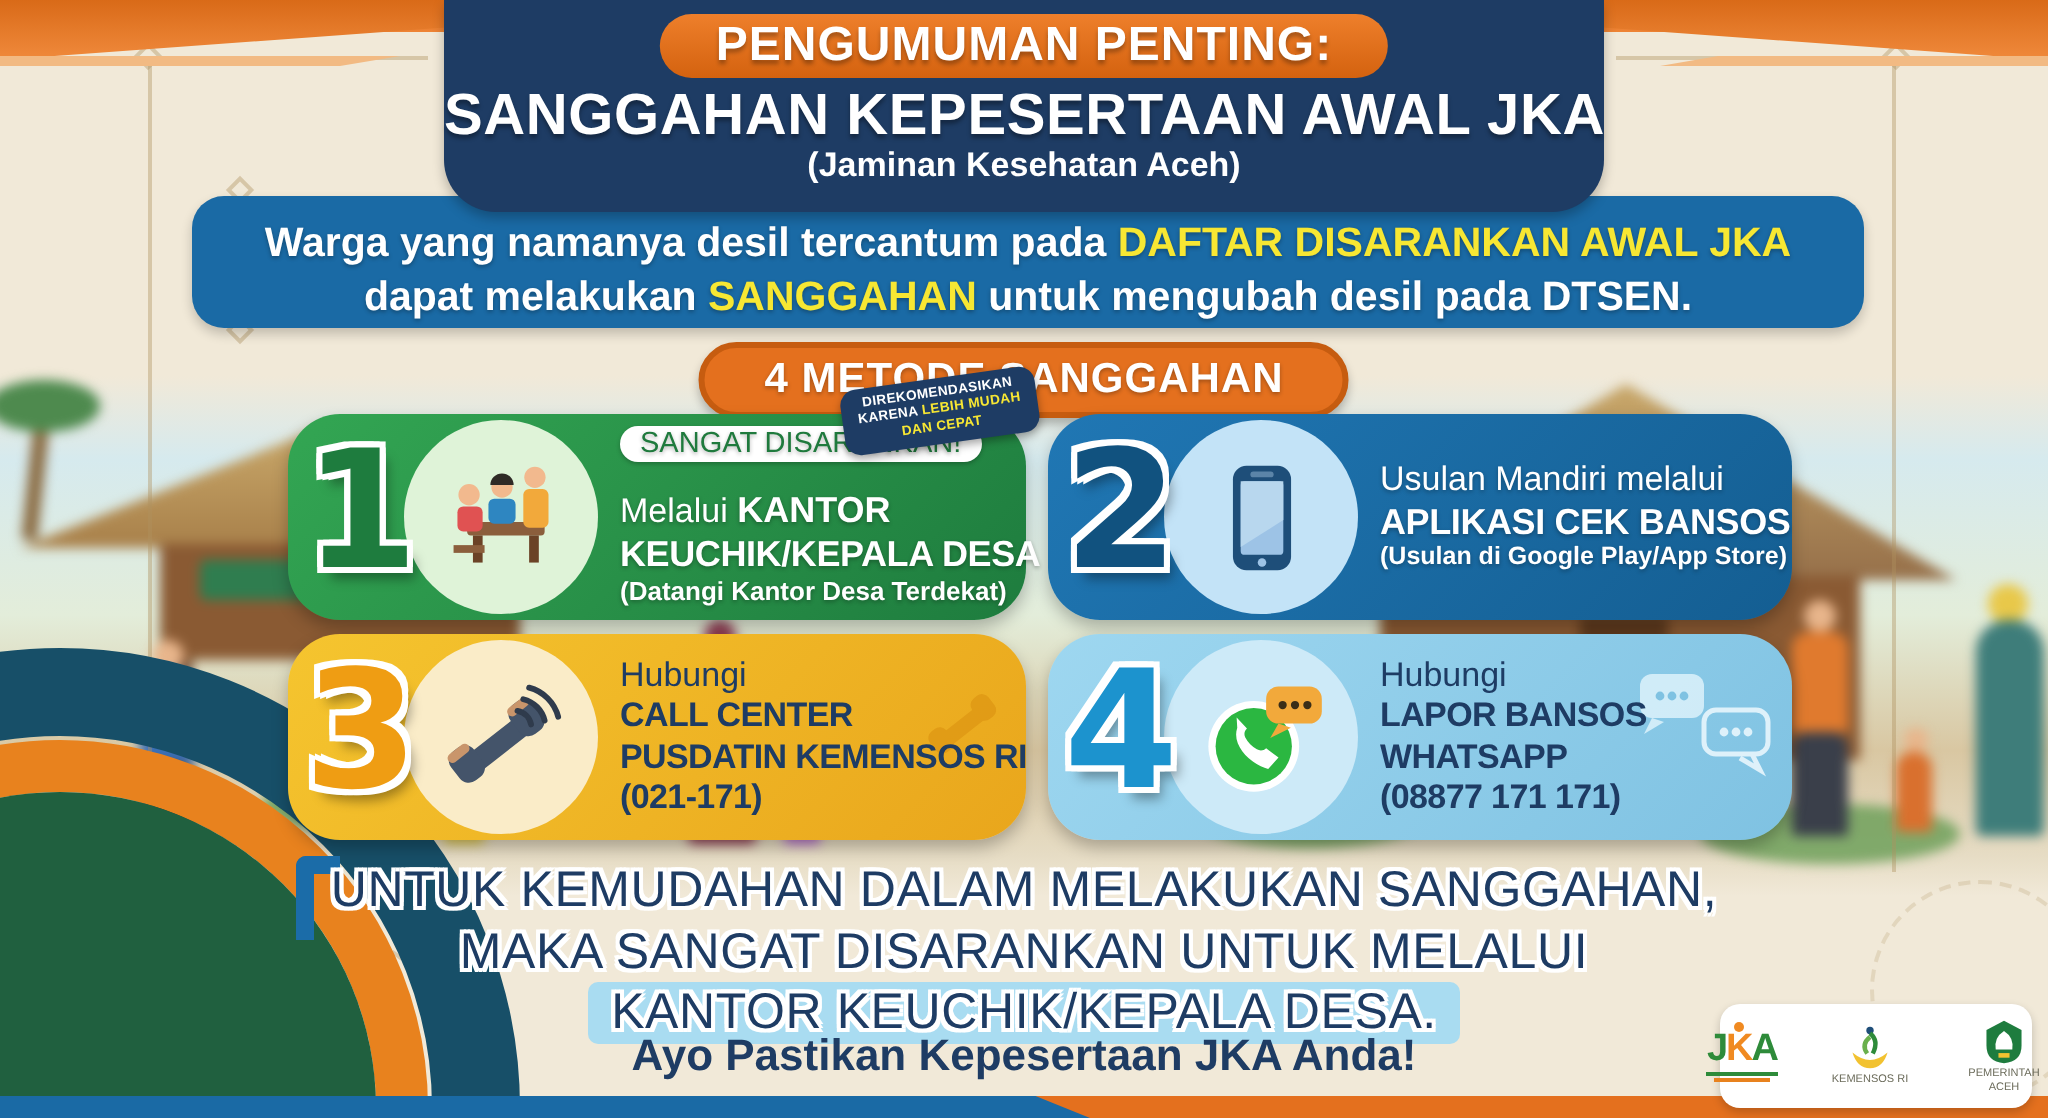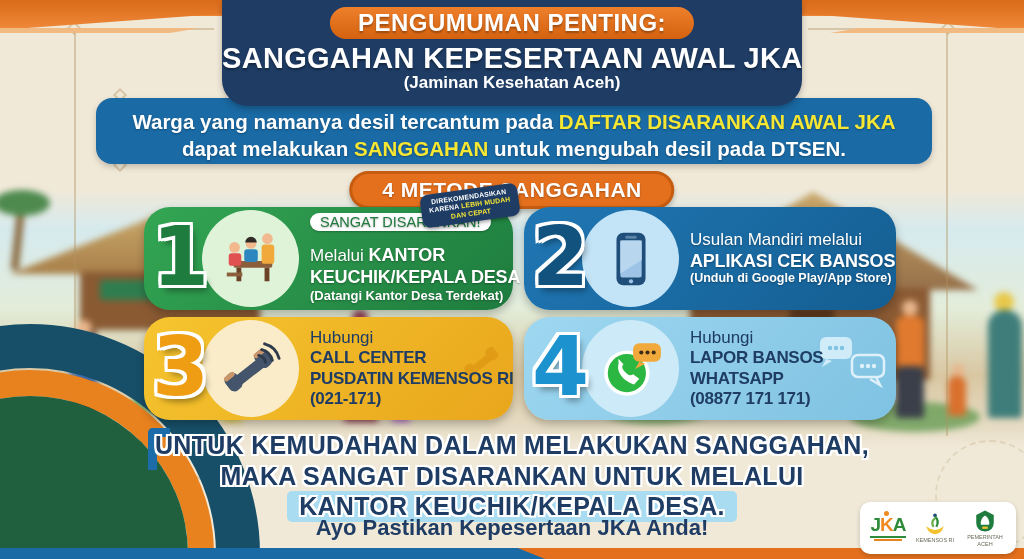--- a/index.html
+++ b/index.html
@@ -74,28 +74,28 @@
   .badge { align-self:flex-start; background:#fff; color:#1F7A3D; font-size:14.5px; font-weight:normal; border-radius:13px; padding:1px 10px; margin-bottom:14px; white-space:nowrap; box-shadow:0 1px 2px rgba(0,0,0,.25); }
 
   .ribbon { position:absolute; right:-6px; top:-18px; background:#1E3C64; border-radius:8px; padding:4px 8px; transform:rotate(-8deg); text-align:center; z-index:3; box-shadow:0 2px 4px rgba(0,0,0,.35); }
   .ribbon div { font-size:6.8px; font-weight:bold; color:#fff; line-height:1.25; letter-spacing:.2px; white-space:nowrap; }
   .ribbon .yellow { color:#F7E733; }
 
   .watermark { position:absolute; z-index:1; opacity:.55; }
 
   
   .statement { position:absolute; left:0; top:430px; width:1024px; text-align:center; z-index:6; }
-  .statement .ln { font-size:25px; font-weight:700; color:#1E3C64; line-height:1.22; letter-spacing:.3px;
+  .statement .ln { font-size:25px; font-weight:400; color:#1E3C64; line-height:1.22; letter-spacing:.3px;
     text-shadow:-2px -2px 0 #fff,2px -2px 0 #fff,-2px 2px 0 #fff,2px 2px 0 #fff,0 -2px 0 #fff,0 2px 0 #fff,-2px 0 0 #fff,2px 0 0 #fff; }
   .hl { display:inline-block; background:#A9DCF1; border-radius:5px; padding:0 12px; }
   .quote-mark { position:absolute; left:148px; top:428px; width:22px; height:42px; border-left:9px solid #1B6CA8; border-top:9px solid #1B6CA8; border-radius:5px 0 0 0; z-index:6; }
   .cta { position:absolute; left:0; top:515px; width:1024px; text-align:center; font-size:22px; font-weight:bold; color:#1E3C64; z-index:6; }
 
   
-  .logo-card { position:absolute; left:860px; top:502px; width:156px; height:52px; background:#fff; border-radius:10px; display:flex; align-items:center; justify-content:center; gap:8px; z-index:7; box-shadow:0 2px 5px rgba(0,0,0,.2); }
+  .logo-card { position:absolute; left:860px; top:502px; width:156px; height:52px; background:#fff; border-radius:10px; display:flex; align-items:center; justify-content:center; gap:25px; z-index:7; box-shadow:0 2px 5px rgba(0,0,0,.2); }
   .logo-block { display:flex; flex-direction:column; align-items:center; }
   .logo-label { font-size:5.5px; color:#6B6B5A; text-align:center; line-height:1.1; width:42px; margin-top:1px; }
   .jka-text { font-size:19px; font-weight:800; line-height:1; letter-spacing:-1px; position:relative; }
   .jka-g { color:#2E8B3A; } .jka-o { color:#F08A21; }
   .jka-dot { position:absolute; left:14px; top:-4px; width:5px; height:5px; border-radius:50%; background:#F08A21; }
   .jka-bars { width:36px; height:5px; margin-top:2px; }
   .jka-bars div { height:2px; margin-bottom:1px; }
 
   
   .strip-orange { position:absolute; left:0; bottom:0; width:1024px; height:11px; background:#E4701E; z-index:5; }
@@ -218,21 +218,21 @@
         <rect x="17" y="5" width="30" height="54" rx="7" fill="#1E4E79"></rect>
         <rect x="21" y="13" width="22" height="38" rx="2" fill="#9DC3E6"></rect>
         <path d="M21 13 h22 v20 l-22 14 z" fill="#B8D7EE"></path>
         <rect x="26" y="8" width="12" height="3" rx="1.5" fill="#5B84A8"></rect>
         <circle cx="32" cy="55" r="2.2" fill="#9DC3E6"></circle>
       </svg>
     </div>
     <div class="card-text ct-light">
       <div class="line-reg">Usulan Mandiri melalui</div>
       <div class="line-bold">APLIKASI CEK BANSOS</div>
-      <div class="line-note-sm">(Unduh di Google Play/App Store)</div>
+      <div class="line-note-sm">(Usulan di Google Play/App Store)</div>
     </div>
   </div>
 
   <div class="card card-3">
     <div class="num num-3">3</div>
     <div class="icon-circle circ-3">
       <svg width="62" height="62" viewBox="0 0 64 64">
         <g transform="rotate(-38 30 36)">
           <rect x="8" y="30" width="46" height="11" rx="5.5" fill="#44546A"></rect>
           <rect x="4" y="24" width="15" height="19" rx="6" fill="#44546A"></rect>

